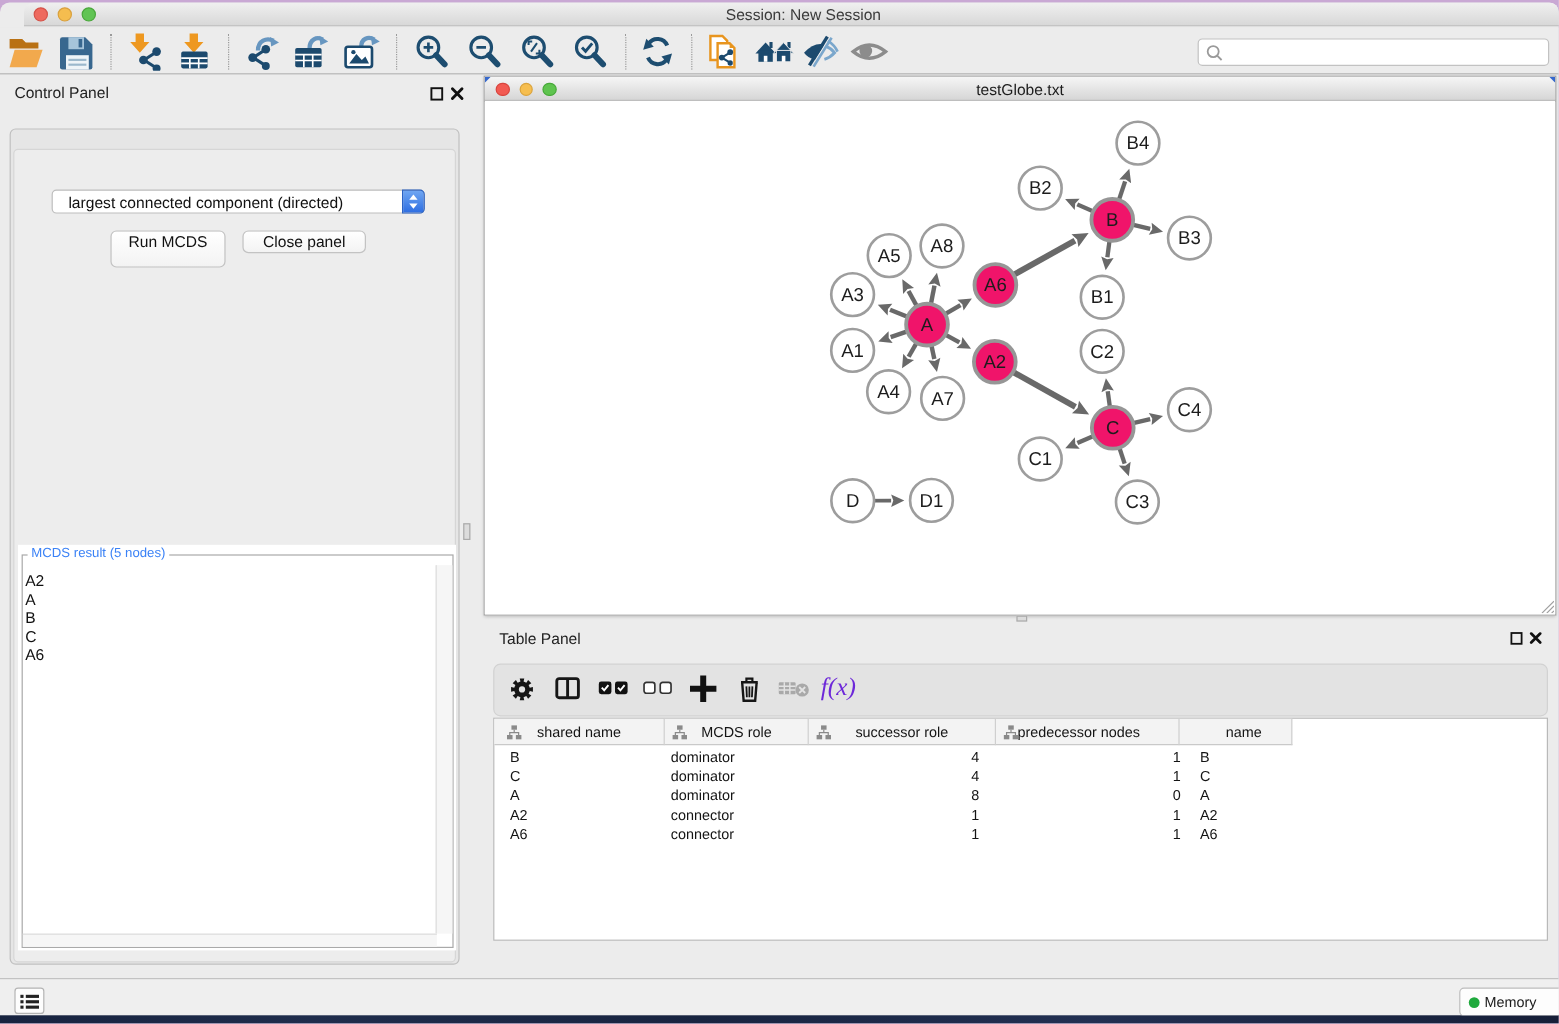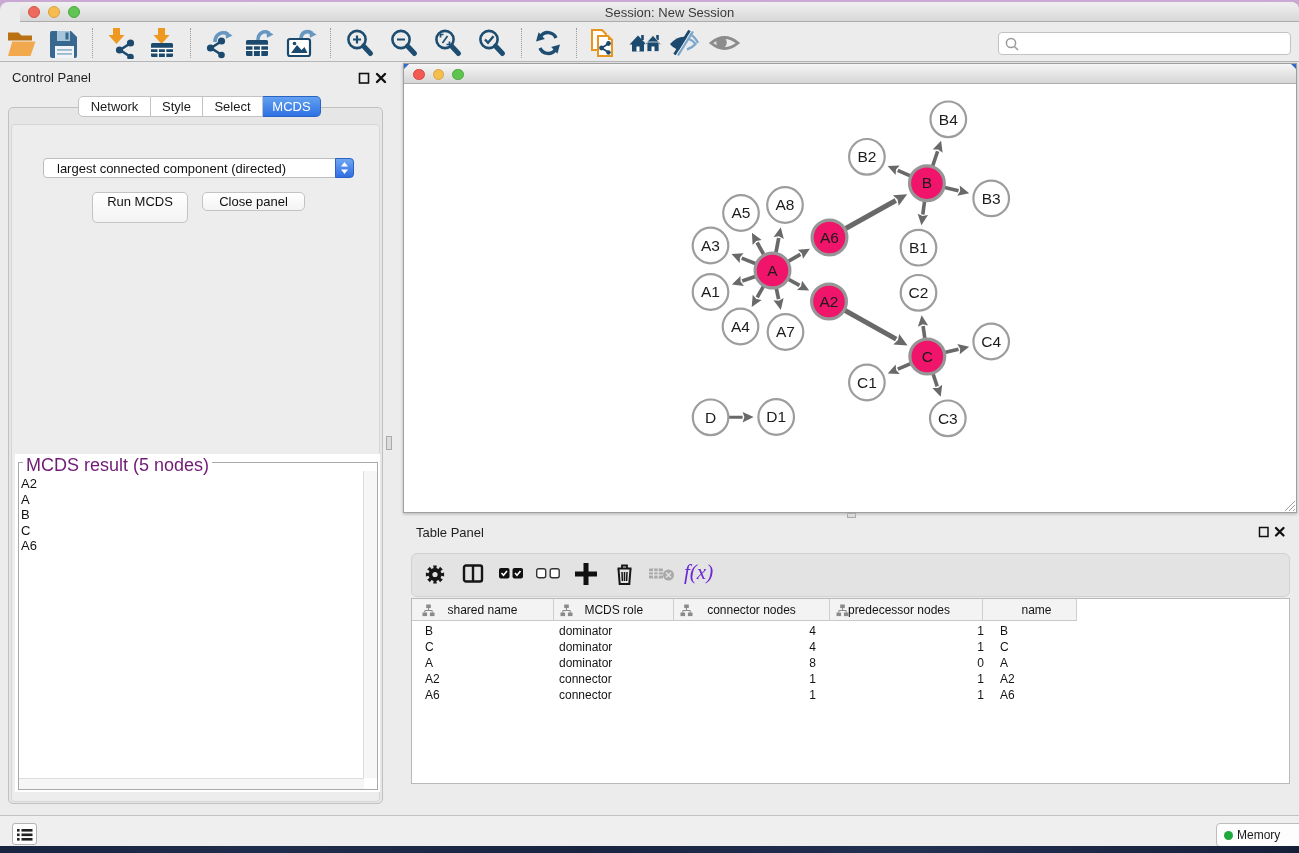--- a/index.html
+++ b/index.html
@@ -170,54 +170,49 @@
   </div>
 
   <div class="abs" style="left:12px;top:68px;font-size:13px;color:#1f1f1f">Control Panel</div>
   <svg class="abs" style="left:358px;top:70px" width="32" height="14">
       <rect x="1.5" y="1.5" width="9" height="9.5" fill="none" stroke="#111" stroke-width="1.6"></rect>
       <path d="M19,2 l8,8 M27,2 l-8,8" stroke="#111" stroke-width="2.4" stroke-linecap="round"></path>
     </svg>
   <div class="abs" style="left:8px;top:105px;width:375px;height:697px;background:#e6e6e6;border:1px solid #c0c0c0;border-radius:5px"></div>
   <div class="abs" style="left:11px;top:122px;width:369px;height:678px;background:#ededed;border:1px solid #d6d6d6;border-radius:4px"></div>
 
-  <div class="abs" style="left:78px;top:94px;height:21px;display:flex;font-size:13px">
-    <div style="width:73px;background:#fff;border:1px solid #c2c2c2;border-radius:5px 0 0 5px;text-align:center;line-height:20px;color:#1a1a1a">Network</div>
-    <div style="width:52px;background:#fff;border:1px solid #c2c2c2;border-left:none;text-align:center;line-height:20px;color:#1a1a1a">Style</div>
-    <div style="width:60px;background:#fff;border:1px solid #c2c2c2;border-left:none;text-align:center;line-height:20px;color:#1a1a1a">Select</div>
-    <div style="width:58px;background:linear-gradient(#62a1f0,#2e72e4);border:1px solid #2b63c4;border-left:none;border-radius:0 5px 5px 0;text-align:center;line-height:20px;color:#fff">MCDS</div>
-  </div>
 
   <div class="abs" style="left:43px;top:156px;width:311px;height:20px;background:#fff;border:1px solid #bdbdbd;border-radius:4px">
     <div class="abs" style="left:13px;top:2px;font-size:13px;color:#111">largest connected component (directed)</div>
     <div class="abs" style="right:-1px;top:-1px;width:19px;height:20px;background:linear-gradient(#6fa6f2,#2f6fe2);border-radius:0 4px 4px 0;border:1px solid #2b63c4">
       <svg width="17" height="18">
           <polygon points="8.5,3 12,7.5 5,7.5" fill="#fff"></polygon>
           <polygon points="8.5,15 12,10.5 5,10.5" fill="#fff"></polygon>
         </svg>
     </div>
   </div>
 
   <div class="abs" style="left:92px;top:190px;width:96px;height:31px;background:linear-gradient(#ffffff,#f3f3f3);border:1px solid #c3c3c3;border-radius:5px;text-align:center;line-height:18px;font-size:13px;color:#111">Run MCDS</div>
   <div class="abs" style="left:202px;top:190px;width:103px;height:19px;background:linear-gradient(#ffffff,#f3f3f3);border:1px solid #c3c3c3;border-radius:5px;text-align:center;line-height:18px;font-size:13px;color:#111">Close panel</div>
 
   <div class="abs" style="left:15px;top:452px;width:365px;height:338px;background:#fff"></div>
   <div class="abs" style="left:18px;top:460px;width:360px;height:328px;border:1px solid #a9a9a9"></div>
-  <div class="abs" style="left:23px;top:453px;background:#fff;padding:0 3px;font-size:18px;color:#701a75">MCDS result (5 nodes)</div>
+  <div class="abs" style="left:23px;top:453px;background:#fff;padding:0 3px;font-size:11px;color:#3b82f6">MCDS result (5 nodes)</div>
   <div class="abs" style="left:363px;top:469px;width:14px;height:307px;background:#f6f6f6;border-left:1px solid #dcdcdc"></div>
   <div class="abs" style="left:19px;top:776px;width:345px;height:11px;background:#f6f6f6;border-top:1px solid #dcdcdc"></div>
   <div class="abs" style="left:21px;top:474px;font-size:13px;color:#111;line-height:15.5px">A2<br>A<br>B<br>C<br>A6</div>
 
   <div class="abs" style="left:386px;top:434px;width:6px;height:14px;background:#dcdcdc;border:1px solid #aaa"></div>
 
   <div class="abs" style="left:403px;top:61px;width:894px;height:450px;background:#fff;border:1px solid #9f9f9f;box-shadow:0 1px 3px rgba(0,0,0,0.25)">
     <div class="abs" style="left:0;top:0;width:892px;height:20px;background:linear-gradient(#f6f6f6,#d6d6d6);border-bottom:1px solid #aeaeae">
       <div class="tl" style="left:9px;top:4.5px;width:11.5px;height:11.5px;background:#f25a52;border:0.5px solid #d8453e"></div>
       <div class="tl" style="left:28.5px;top:4.5px;width:11.5px;height:11.5px;background:#f6be4f;border:0.5px solid #dba43c"></div>
       <div class="tl" style="left:48px;top:4.5px;width:11.5px;height:11.5px;background:#5fc44f;border:0.5px solid #47a939"></div>
+      <div class="abs" style="left:0;right:0;top:3px;text-align:center;font-size:13px;color:#1c1c1c">testGlobe.txt</div>
     </div>
     <svg class="abs" style="left:0;top:0" width="5" height="5">
         <polygon points="0,0 5,0 0,5" fill="#3668cc"></polygon>
       </svg>
     <svg class="abs" style="right:0;top:0" width="5" height="5">
         <polygon points="0,0 5,0 5,5" fill="#3668cc"></polygon>
       </svg>
     <div class="abs" style="left:0;top:21px;width:892px;height:427px;background:#fff;overflow:hidden" id="canvas">
       <svg width="892" height="427" style="position:absolute;left:0;top:0">
 <line x1="368.5" y1="185.5" x2="338.2" y2="196.0" stroke="#696969" stroke-width="3.7"></line>
@@ -360,21 +355,21 @@
       </g>
       <circle cx="20.5" cy="9" r="5.5" fill="#a9a9a9"></circle>
       <path d="M18,6.5 l5,5 M23,6.5 l-5,5" stroke="#e3e3e3" stroke-width="1.5"></path>
     </svg>
   <div class="abs" style="left:684px;top:558px;font-family:'Liberation Serif',serif;font-style:italic;font-size:21px;color:#6d28d9">f(x)</div>
 
   <div class="abs" style="left:411px;top:596px;width:879px;height:186px;background:#fff;border:1px solid #b9b9b9;font-size:12px;color:#141414">
     <div class="abs" style="left:0;top:0;height:22px;width:665px;background:#f3f3f3;border-bottom:1px solid #c9c9c9"></div>
     <div class="abs" style="left:0;top:0;height:22px;width:142px;border-right:1px solid #cfcfcf;text-align:center;line-height:22px">shared name</div>
     <div class="abs" style="left:142.5px;top:0;height:22px;width:119.5px;border-right:1px solid #cfcfcf;text-align:center;line-height:22px">MCDS role</div>
-    <div class="abs" style="left:262px;top:0;height:22px;width:156px;border-right:1px solid #cfcfcf;text-align:center;line-height:22px">connector nodes</div>
+    <div class="abs" style="left:262px;top:0;height:22px;width:156px;border-right:1px solid #cfcfcf;text-align:center;line-height:22px">successor role</div>
     <div class="abs" style="left:404px;top:0;height:22px;width:167px;border-right:1px solid #cfcfcf;text-align:center;line-height:22px">predecessor nodes</div>
     <div class="abs" style="left:585px;top:0;height:22px;width:80px;border-right:1px solid #cfcfcf;text-align:center;line-height:22px">name</div>
     <svg class="abs" style="left:10px;top:5px" width="13" height="13">
         <g fill="#8a8a8a">
           <rect x="4.2" y="0.5" width="4.6" height="3.6"></rect>
           <rect x="0.5" y="8.5" width="4.6" height="3.6"></rect>
           <rect x="7.9" y="8.5" width="4.6" height="3.6"></rect>
         </g>
         <g stroke="#8a8a8a" stroke-width="1">
           <path d="M6.5,4.1 v2.4 M2.8,8.5 v-2 h7.4 v2" fill="none"></path>

